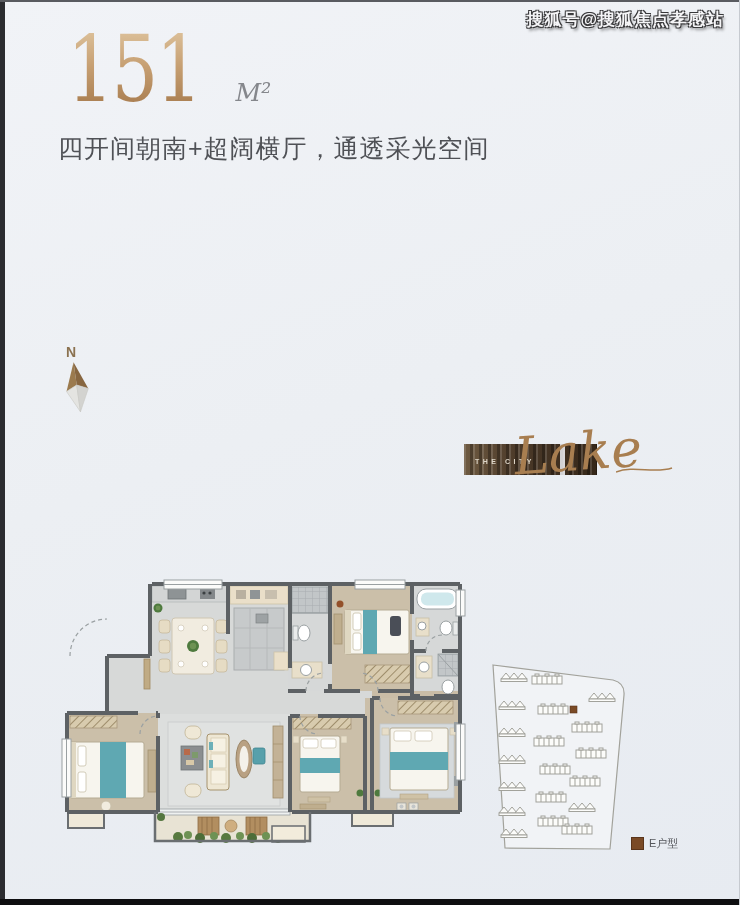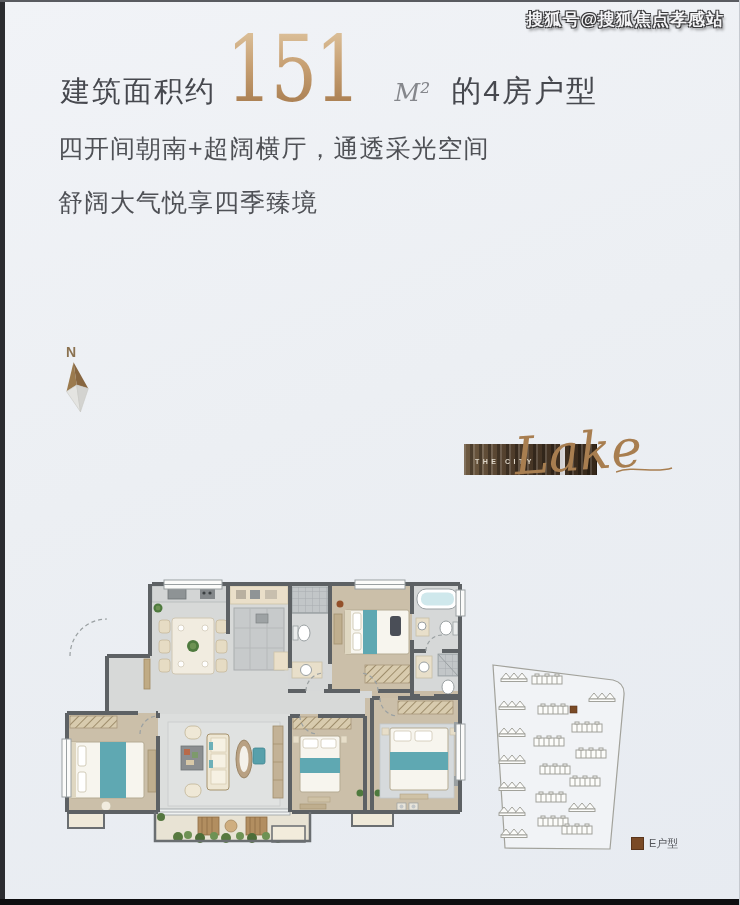--- a/index.html
+++ b/index.html
@@ -66,29 +66,26 @@
 <div class="page">
 
   <div class="edge edge-left"></div>
   <div class="edge edge-top"></div>
   <div class="edge edge-bottom"></div>
   <div class="edge edge-right"></div>
 
   <div class="wm wm-top">搜狐号@搜狐焦点孝感站</div>
 
   <div class="header">
-    <span class="area-prefix">建筑面积约</span>
     <span class="big-num">151</span>
     <span class="area-unit">M²</span>
-    <span class="area-suffix">的4房户型</span>
   </div>
 
   <div class="features">
     <p>四开间朝南+超阔横厅，通透采光空间</p>
-    <p>舒阔大气悦享四季臻境</p>
   </div>
 
   <div class="compass">
     <span class="n">N</span>
     <svg width="34" height="54" viewBox="0 0 34 54">
       <g transform="rotate(-8 17 27)">
         <polygon points="17,2 6,30 17,25" fill="#9b7a4e"></polygon>
         <polygon points="17,2 28,30 17,25" fill="#876640"></polygon>
         <polygon points="6,30 17,25 17,52" fill="#e4e4e1" stroke="#c9c9c5" stroke-width="0.6"></polygon>
         <polygon points="17,25 28,30 17,52" fill="#d3d3d0" stroke="#c9c9c5" stroke-width="0.6"></polygon>

